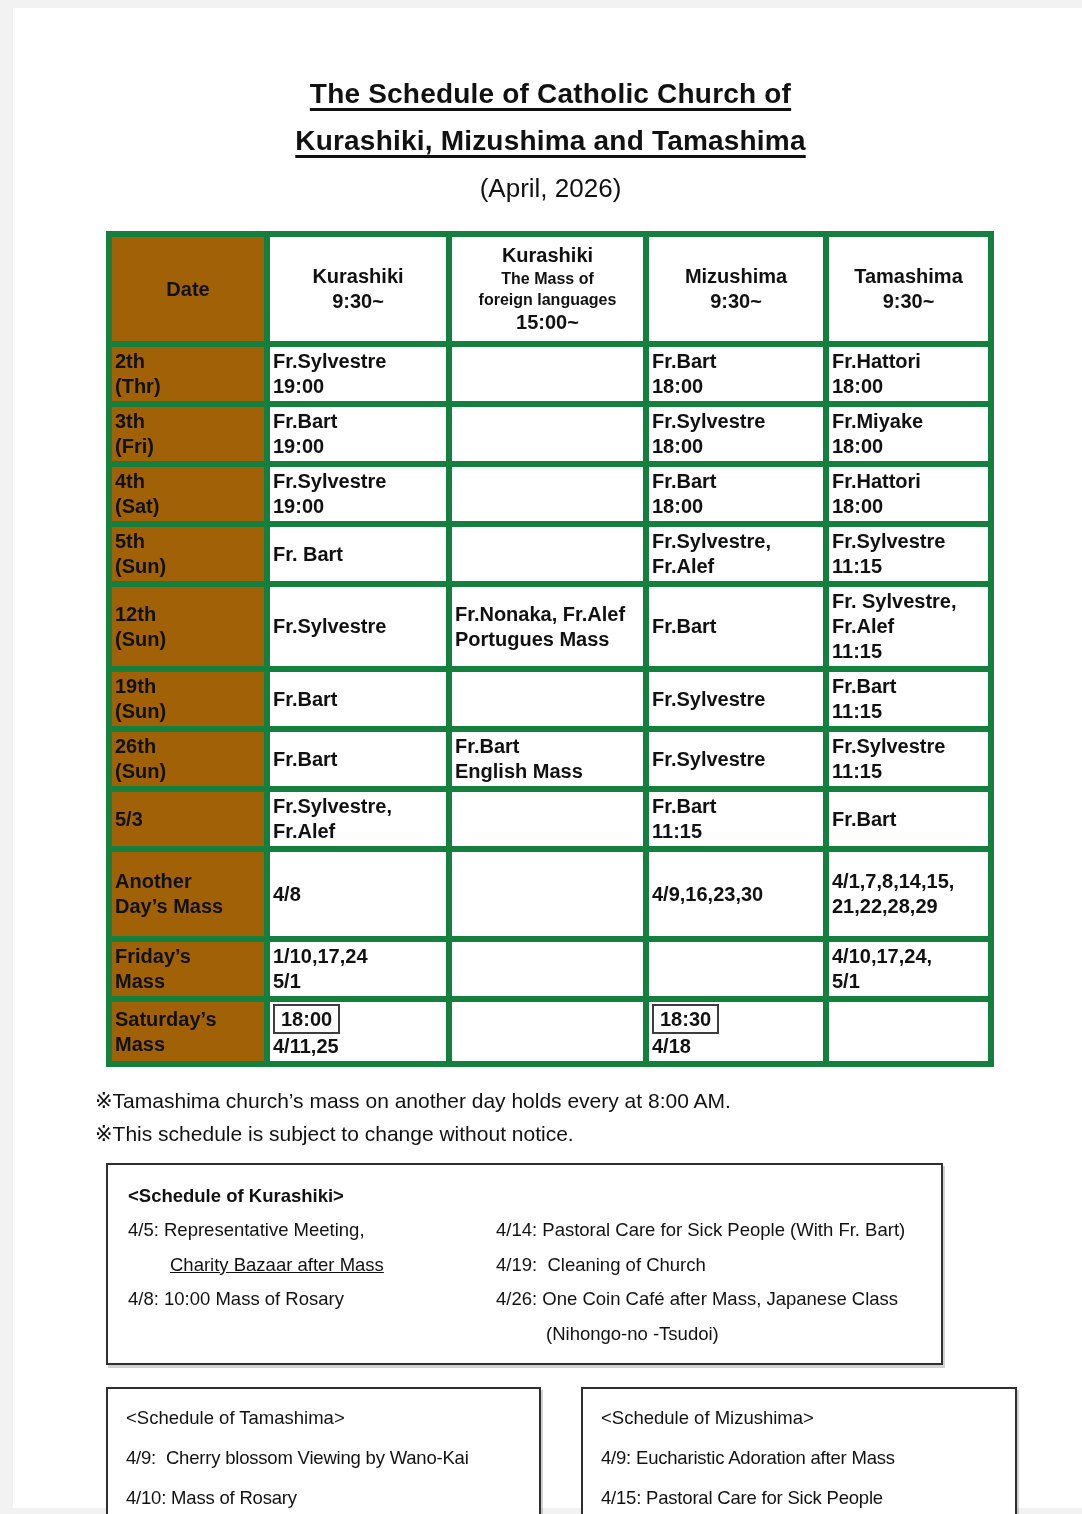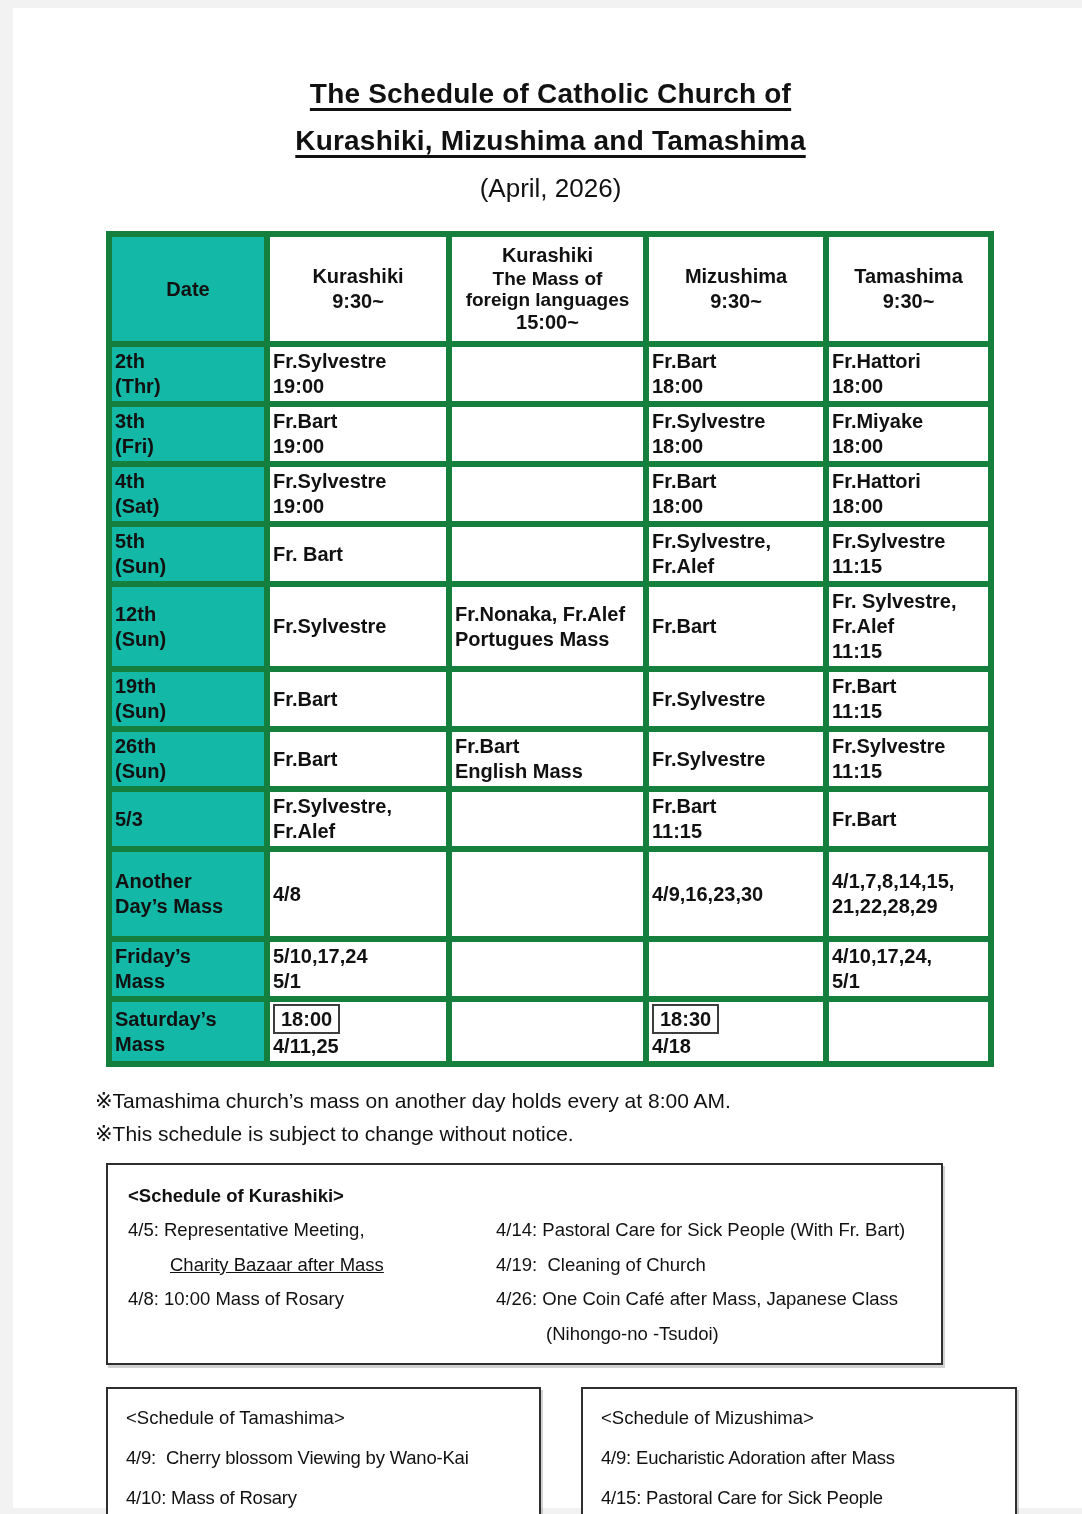--- a/index.html
+++ b/index.html
@@ -40,22 +40,22 @@
   }
   .schedule th, .schedule td {
     border:6px solid #15803d;
     vertical-align:middle;
     padding:2px 3px;
     line-height:25px;
     font-weight:600;
     margin-top:31px;
   }
   .schedule thead th { padding:6px 3px; font-weight:600; }
-  .datecol { background:#14b8a6; }
-  .hdr-small { font-size:19px; line-height:21px; }
+  .datecol { background:#a16207; }
+  .hdr-small { font-size:16px; line-height:21px; }
   tbody tr:nth-child(9) td { padding-top:17px; padding-bottom:17px; }
   .boxed {
     display:inline-block;
     border:2px solid #3d3d3d;
     padding:0 6px;
     line-height:26px;
   }
 
   
   .notes { margin:17px 0 0 82px; font-size:21px; }
@@ -300,21 +300,21 @@
             <div>4/1,7,8,14,15,</div>
             <div>21,22,28,29</div>
           </td>
         </tr>
         <tr>
           <td class="datecol">
             <div>Friday’s</div>
             <div>Mass</div>
           </td>
           <td>
-            <div>5/10,17,24</div>
+            <div>1/10,17,24</div>
             <div>5/1</div>
           </td>
           <td></td>
           <td></td>
           <td>
             <div>4/10,17,24,</div>
             <div>5/1</div>
           </td>
         </tr>
         <tr>

